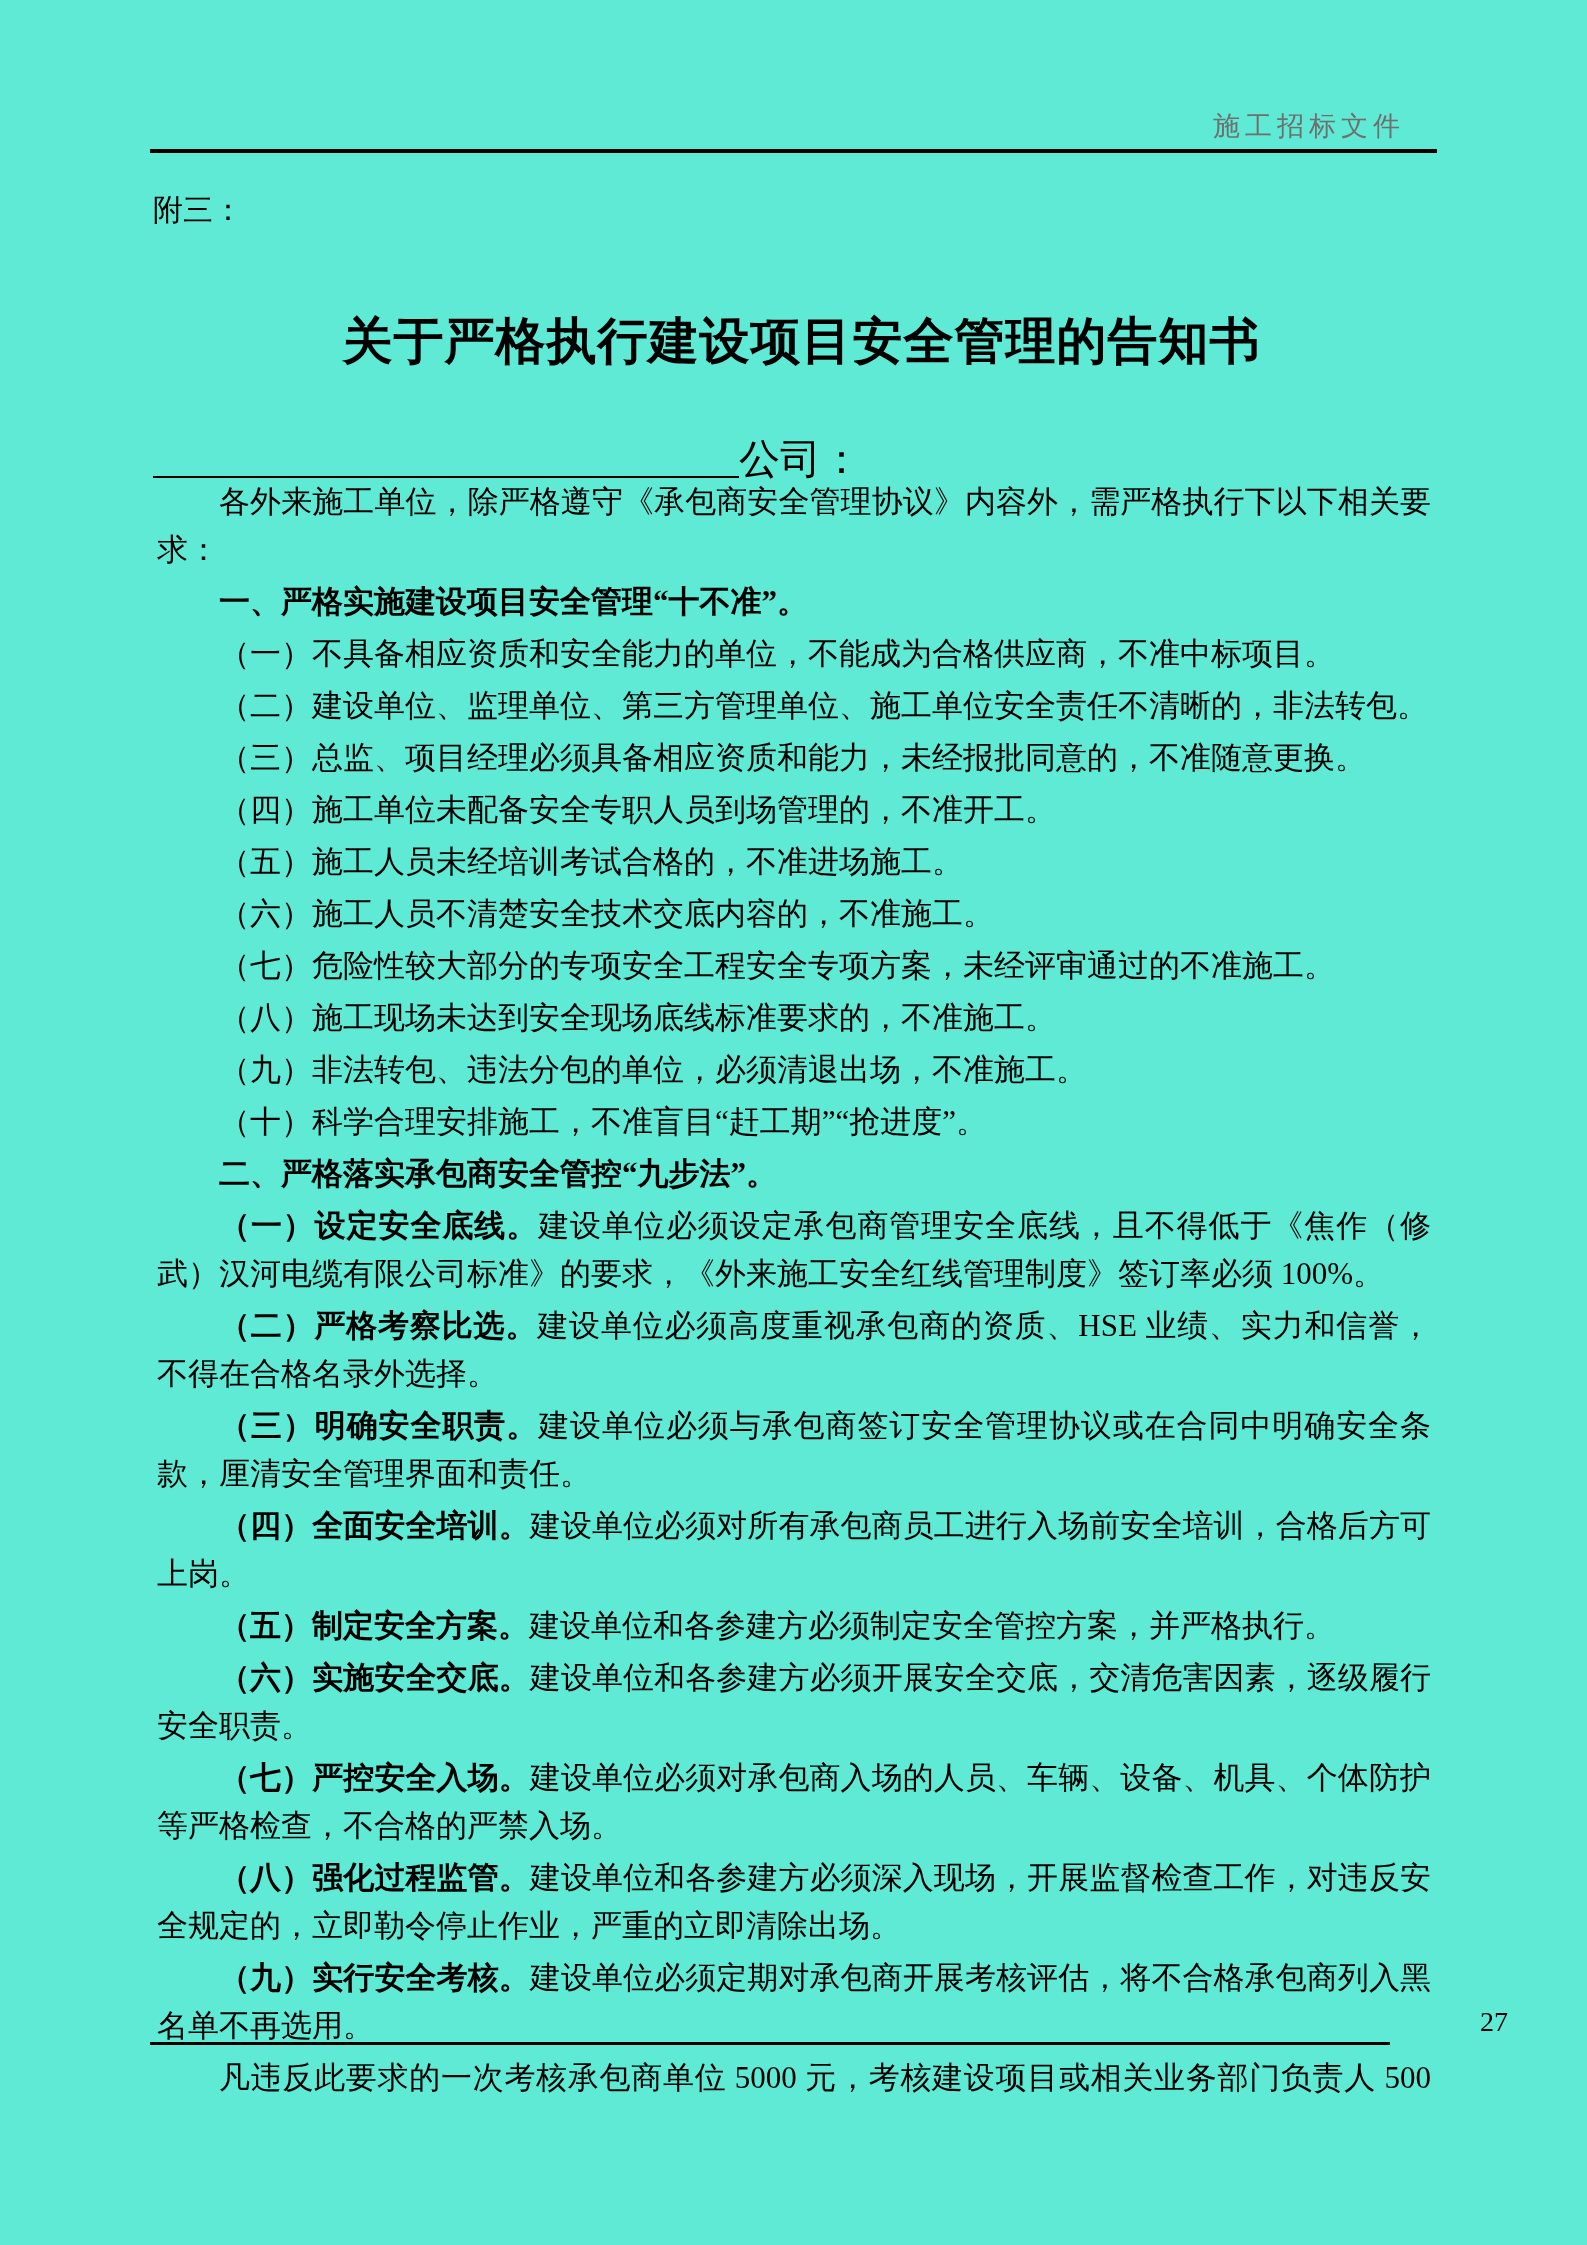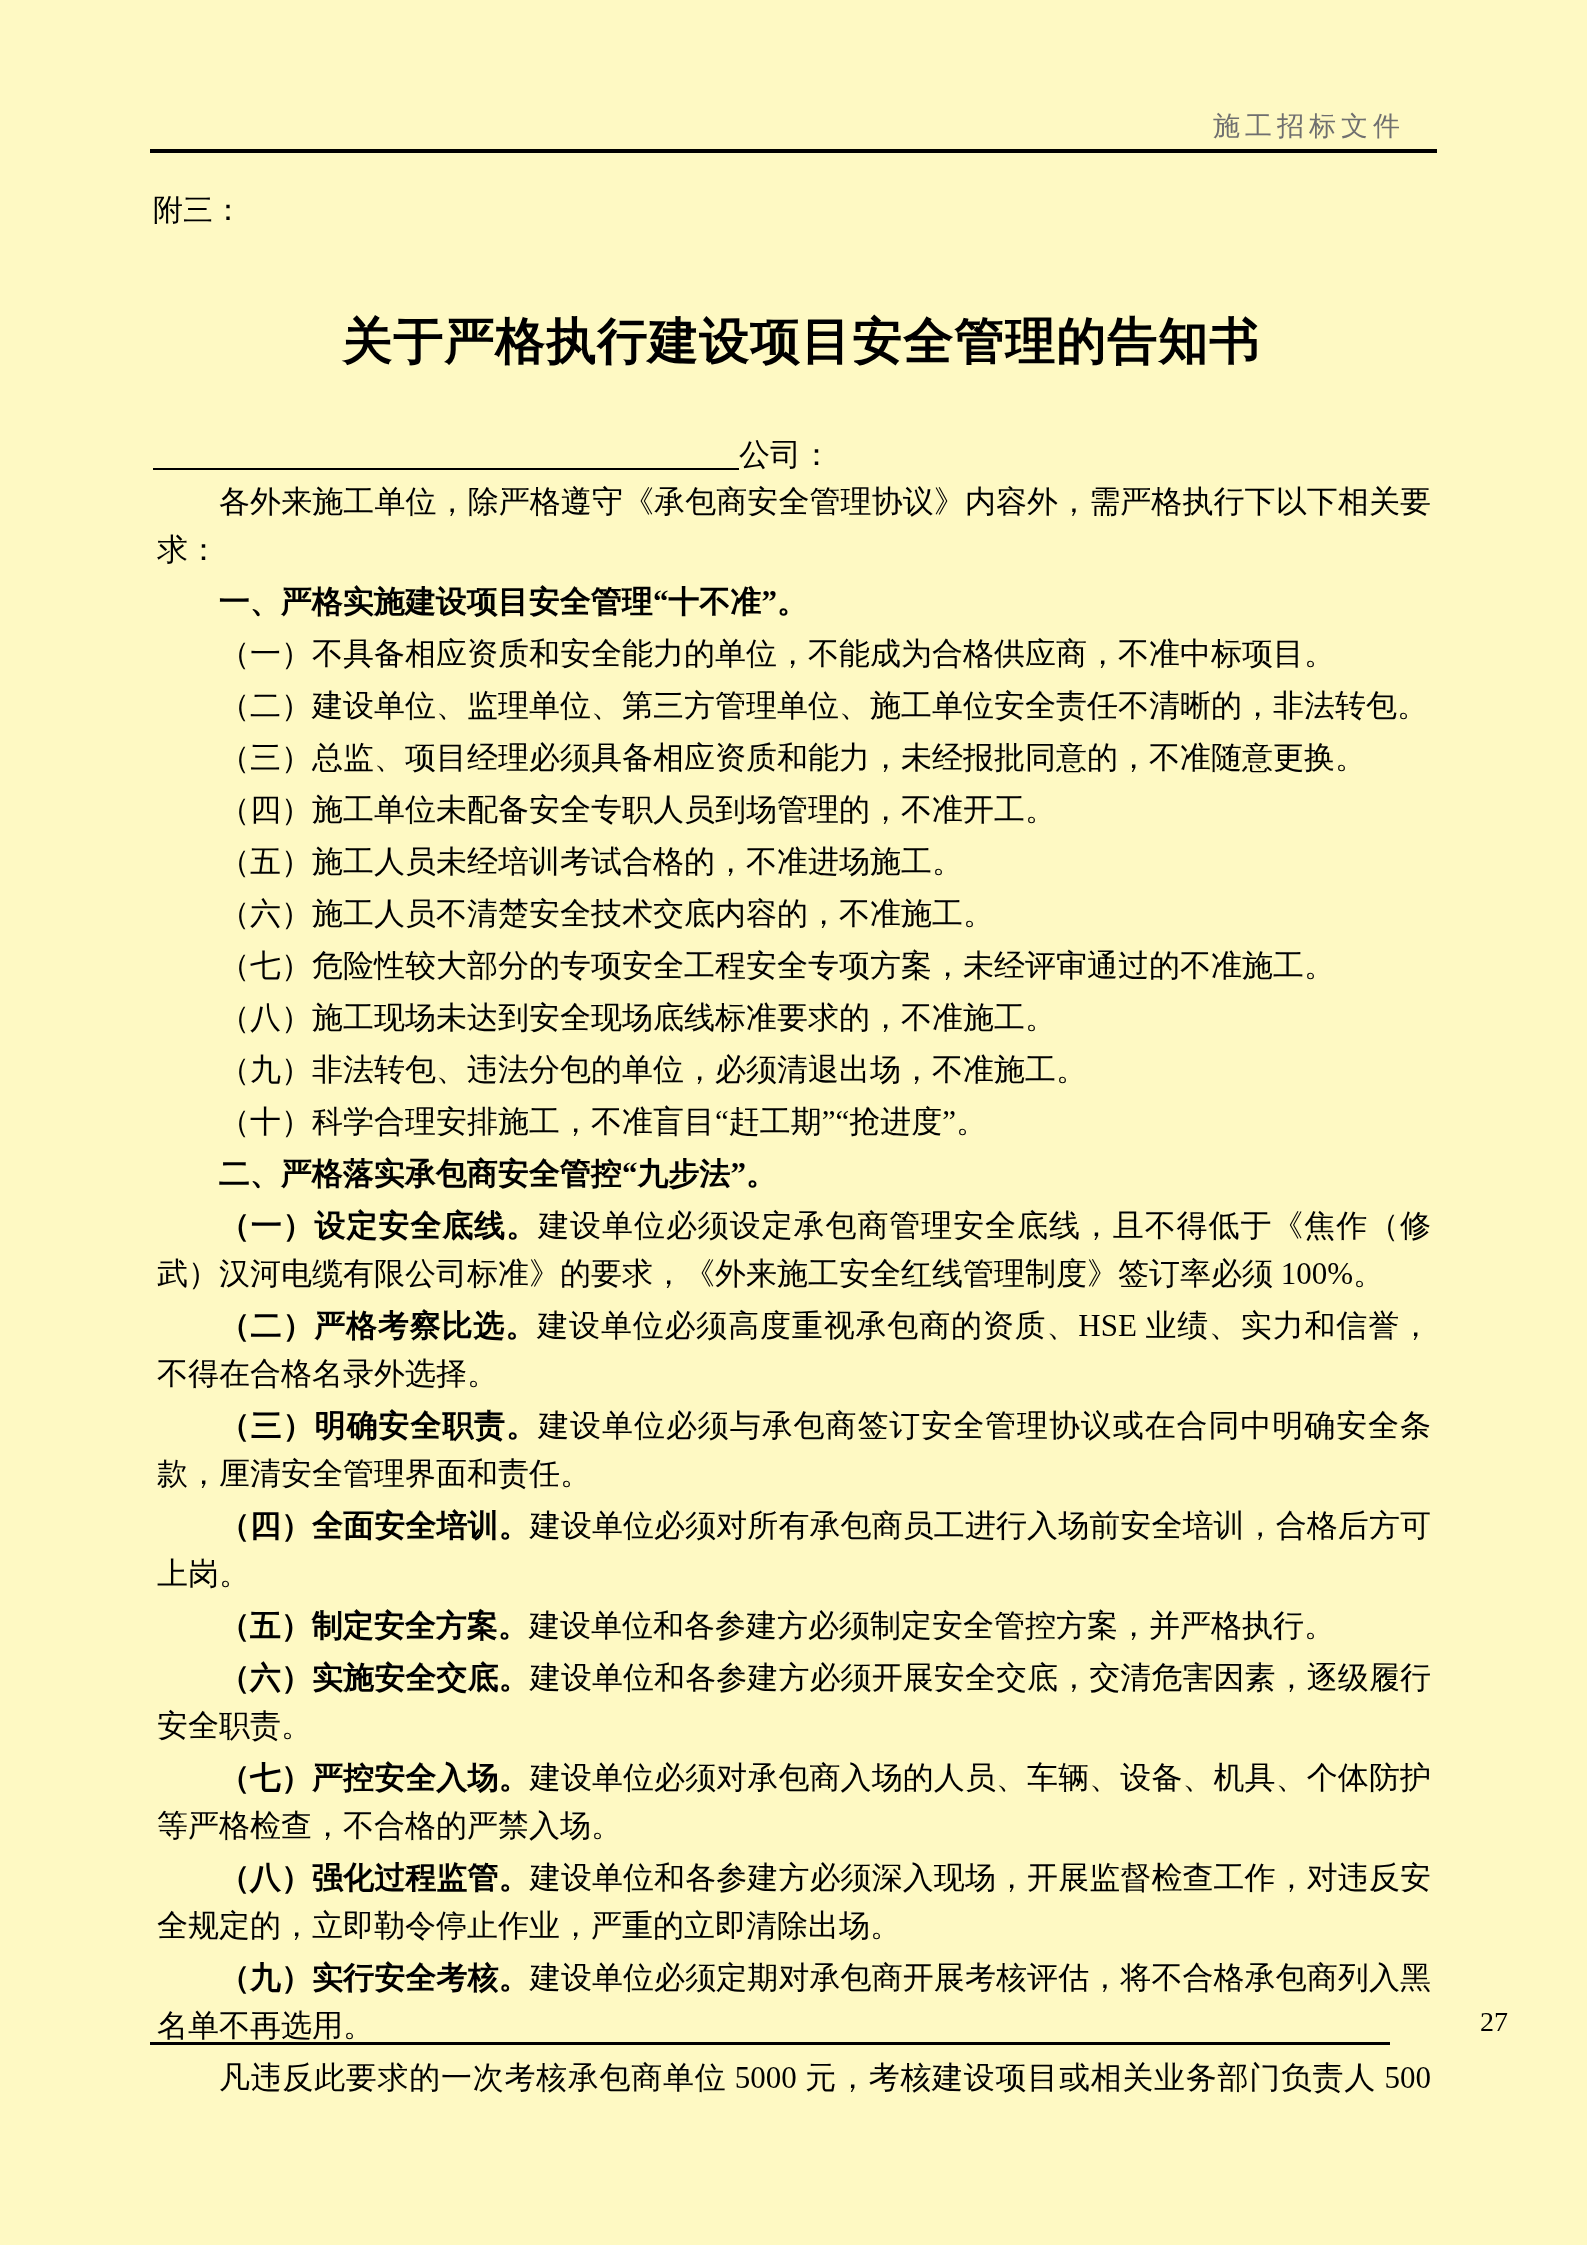--- a/index.html
+++ b/index.html
@@ -4,21 +4,21 @@
 <style>
   html, body {
     margin: 0;
     padding: 0;
     background: #ffffff;
   }
   .page {
     position: relative;
     width: 1587px;
     height: 2245px;
-    background: #fef9c3;
+    background: #5eead4;
     color: #000000;
     font-family: "Liberation Serif", "DejaVu Serif", serif;
     overflow: hidden;
   }
   
   .running-header {
     position: absolute;
     top: 108px;
     left: 150px;
     width: 1255px;
@@ -49,21 +49,21 @@
     width: 100%;
     text-align: center;
     font-size: 50px;
     font-weight: bold;
     letter-spacing: 1px;
   }
   .salutation {
     position: absolute;
     top: 432px;
     left: 153px;
-    font-size: 31px;
+    font-size: 41px;
     white-space: nowrap;
   }
   .salutation .blank-line {
     display: inline-block;
     width: 586px;
     border-bottom: 2px solid #000000;
     vertical-align: -5px;
     height: 36px;
   }
   

